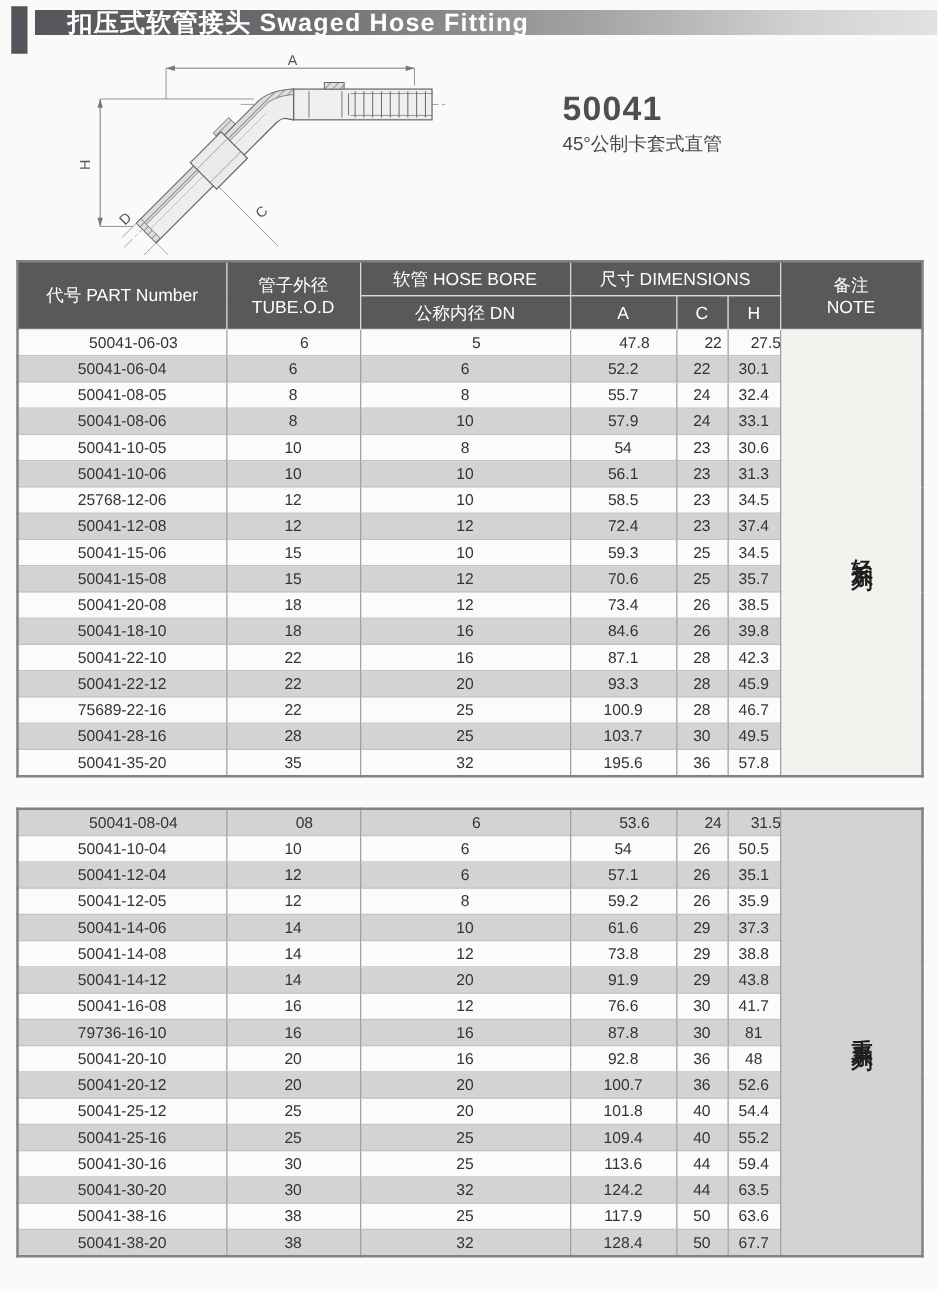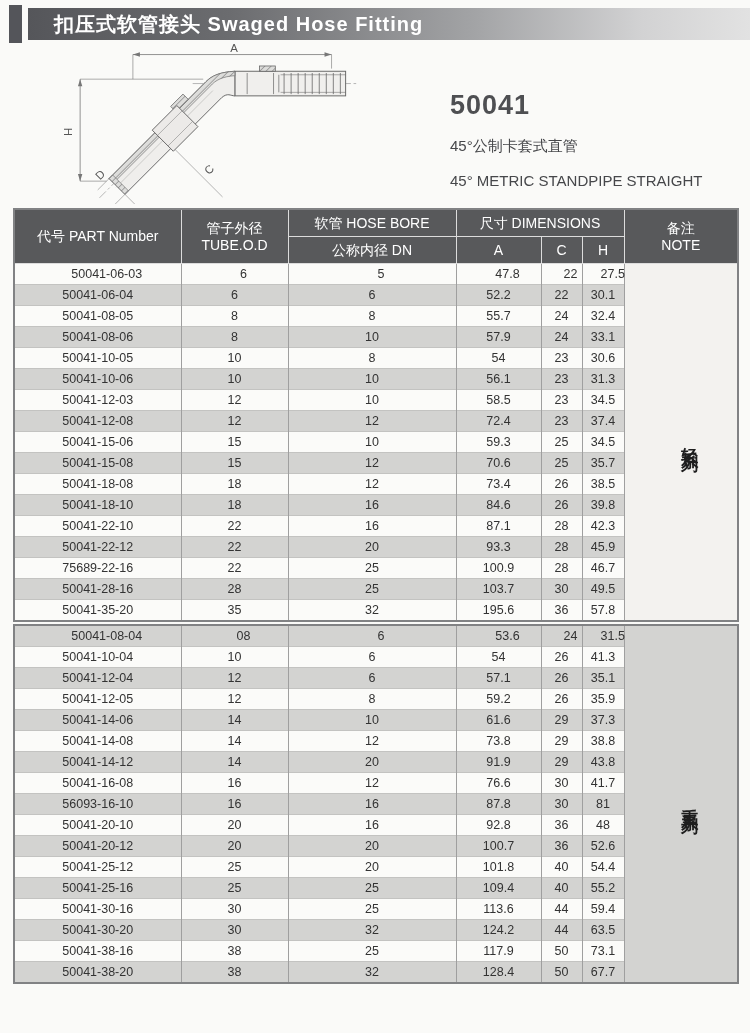--- a/index.html
+++ b/index.html
@@ -1,33 +1,33 @@
 <!DOCTYPE html>
 <html><head>
 <meta charset="utf-8">
 <style>
   html,body{margin:0;padding:0;}
   .page{position:relative;width:750px;height:1033px;background:#fafaf8;overflow:hidden;
         font-family:"Liberation Sans",sans-serif;color:#333;}
   
   .accent{position:absolute;left:9px;top:5px;width:13px;height:38px;background:#54555a;}
-  .titlebar{position:absolute;left:28px;top:8px;right:0;height:32px;
+  .titlebar{position:absolute;left:28px;top:8px;right:0;height:20px;
             background:linear-gradient(90deg,#55565a 0%,#6b6c6f 28%,#a3a4a6 62%,#d2d2d3 85%,#e2e2e2 100%);
             display:flex;align-items:center;}
   .titlebar span{color:#fff;font-size:20px;font-weight:bold;padding-left:26px;letter-spacing:1px;}
   
   .product{position:absolute;left:450px;top:72px;}
-  .product .model{font-size:27px;font-weight:bold;color:#4e4f52;letter-spacing:1px;margin-top:18px;}
-  .product .line{font-size:15px;color:#46474a;margin-top:16px;line-height:1.25;}
+  .product .model{font-size:27px;font-weight:bold;color:#4e4f52;letter-spacing:1px;}
+  .product .line{font-size:15px;color:#46474a;margin-top:4px;line-height:1.25;}
   
   .drawing{position:absolute;left:62px;top:44px;width:300px;height:160px;}
   
   .table-wrap{position:absolute;left:13px;top:208px;width:608px;}
   table.spec{border-collapse:collapse;table-layout:fixed;width:724px;border:2px solid #818284;}
-  table.spec.second{margin-top:2px;}
+  table.spec.second{margin-top:24px;}
   thead th{background:#58595b;color:#fff;font-size:14px;font-weight:normal;
            border:1px solid #dcdcdc;padding:2px 0;height:22px;text-align:center;line-height:1.15;}
   tbody td{font-size:12.5px;color:#333;text-align:center;height:20px;padding:0;
            border-left:1px solid #9f9f9f;border-top:1px solid #c3c3c1;white-space:nowrap;}
   tbody tr:first-child td{border-top:none;padding-left:18px;}
   tbody td:first-child{border-left:none;}
   tbody.s1 tr:nth-child(odd){background:#fbfbf9;}
   tbody.s1 tr:nth-child(even){background:#d3d3d1;}
   tbody.s2 tr:nth-child(odd){background:#d3d3d1;}
   tbody.s2 tr:nth-child(even){background:#fbfbf9;}
@@ -102,21 +102,20 @@
 
     <g stroke="#888" stroke-width="0.7" fill="none">
       <path d="M53 153 L40 166 M71 171 L60 182"></path>
     </g>
     <text x="46" y="152" font-size="13" fill="#555" text-anchor="middle" transform="rotate(-45 46 152)">D</text>
   </svg>
 
   <div class="product">
     <div class="model">50041</div>
     <div class="line">45°公制卡套式直管</div>
-    <div class="line">45° METRIC STANDPIPE STRAIGHT</div>
   </div>
 
   <div class="table-wrap">
     <table class="spec first">
       <colgroup>
         <col style="width:167px">
           <col style="width:107px">
           <col style="width:168px">
         <col style="width:85px">
           <col style="width:41px">
@@ -188,21 +187,21 @@
           </tr>
           <tr>
             <td>50041-10-06</td>
             <td>10</td>
             <td>10</td>
             <td>56.1</td>
             <td>23</td>
             <td>31.3</td>
           </tr>
           <tr>
-            <td>50041-12-03</td>
+            <td>25768-12-06</td>
             <td>12</td>
             <td>10</td>
             <td>58.5</td>
             <td>23</td>
             <td>34.5</td>
           </tr>
           <tr>
             <td>50041-12-08</td>
             <td>12</td>
             <td>12</td>
@@ -220,21 +219,21 @@
           </tr>
           <tr>
             <td>50041-15-08</td>
             <td>15</td>
             <td>12</td>
             <td>70.6</td>
             <td>25</td>
             <td>35.7</td>
           </tr>
           <tr>
-            <td>50041-18-08</td>
+            <td>50041-20-08</td>
             <td>18</td>
             <td>12</td>
             <td>73.4</td>
             <td>26</td>
             <td>38.5</td>
           </tr>
           <tr>
             <td>50041-18-10</td>
             <td>18</td>
             <td>16</td>
@@ -304,21 +303,21 @@
             <td>24</td>
             <td>31.5</td>
             <td rowspan="17" class="note-cell"><span class="vtext">重系列</span></td>
           </tr>
           <tr>
             <td>50041-10-04</td>
             <td>10</td>
             <td>6</td>
             <td>54</td>
             <td>26</td>
-            <td>41.3</td>
+            <td>50.5</td>
           </tr>
           <tr>
             <td>50041-12-04</td>
             <td>12</td>
             <td>6</td>
             <td>57.1</td>
             <td>26</td>
             <td>35.1</td>
           </tr>
           <tr>
@@ -355,21 +354,21 @@
           </tr>
           <tr>
             <td>50041-16-08</td>
             <td>16</td>
             <td>12</td>
             <td>76.6</td>
             <td>30</td>
             <td>41.7</td>
           </tr>
           <tr>
-            <td>56093-16-10</td>
+            <td>79736-16-10</td>
             <td>16</td>
             <td>16</td>
             <td>87.8</td>
             <td>30</td>
             <td>81</td>
           </tr>
           <tr>
             <td>50041-20-10</td>
             <td>20</td>
             <td>16</td>
@@ -416,21 +415,21 @@
             <td>124.2</td>
             <td>44</td>
             <td>63.5</td>
           </tr>
           <tr>
             <td>50041-38-16</td>
             <td>38</td>
             <td>25</td>
             <td>117.9</td>
             <td>50</td>
-            <td>73.1</td>
+            <td>63.6</td>
           </tr>
           <tr>
             <td>50041-38-20</td>
             <td>38</td>
             <td>32</td>
             <td>128.4</td>
             <td>50</td>
             <td>67.7</td>
           </tr>
         </tbody>

